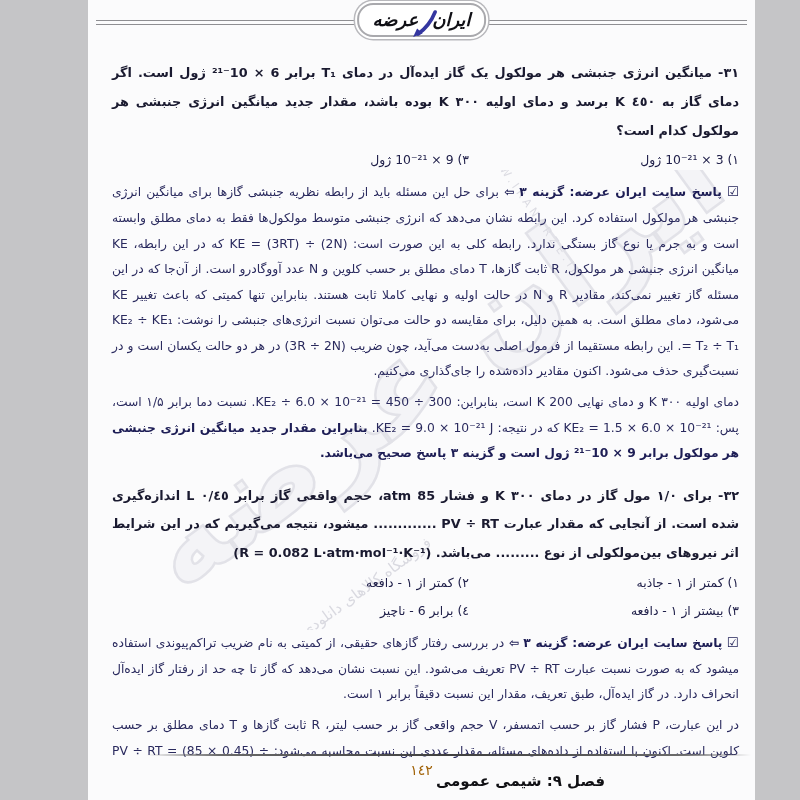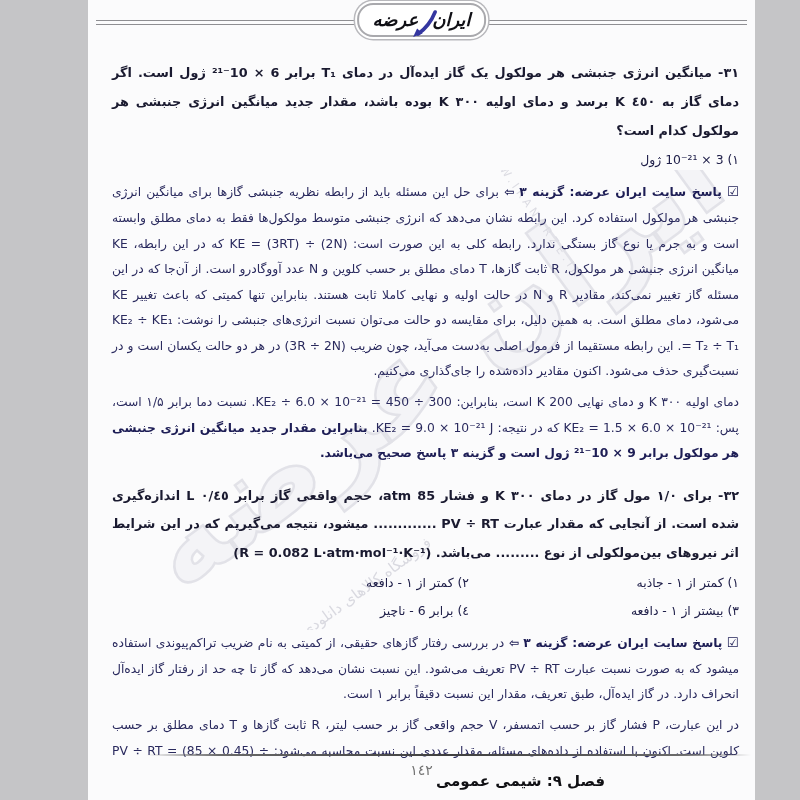--- a/index.html
+++ b/index.html
@@ -61,21 +61,21 @@
   .ans .concl{font-weight:bold;color:#1d1d55;}
   .chk{font-size:13.5px;color:#1d1d55;}
   .opt-arrow{color:#1d1d55;font-weight:bold;}
   
   .footline{
     position:absolute;bottom:44px;left:58px;right:4px;height:2.5px;z-index:3;
     background:linear-gradient(90deg,rgba(90,90,90,0) 0%,#6a6a6a 12%,#3f3f3f 50%,#6a6a6a 88%,rgba(90,90,90,0) 100%);
   }
   .pagenum{
     position:absolute;bottom:22px;left:0;width:100%;text-align:center;z-index:3;
-    font-size:14px;color:#737373;
+    font-size:14px;color:#a16207;
   }
   .chapter{
     position:absolute;bottom:10px;right:150px;z-index:3;
     font-weight:bold;font-size:15px;color:#101014;direction:rtl;
   }
   .footer-mask{position:absolute;bottom:0;left:0;width:100%;height:42px;background:#fbfbfc;z-index:2;}
 </style>
 </head>
 <body>
 
@@ -96,20 +96,21 @@
     <div class="wm-sub">فروشگاه کالاهای دانلودی</div>
     <div class="wm-site">WWW.IRANARZE.IR</div>
   </div>
 
   <div class="content">
 
     <p class="q">۳۱- میانگین انرژی جنبشی هر مولکول یک گاز ایده‌آل در دمای T₁ برابر 6 × 10⁻²¹ ژول است. اگر دمای گاز به ٤٥٠ K برسد و دمای اولیه ۳۰۰ K بوده باشد، مقدار جدید میانگین انرژی جنبشی هر مولکول کدام است؟</p>
 
     <div class="opts">
       <span>۱) 3 × 10⁻²¹ ژول</span>
+      <span>۳) 9 × 10⁻²¹ ژول</span>
     </div>
 
     <p class="ans"><span class="chk">☑</span> <span class="lead">پاسخ سایت ایران عرضه: گزینه ۳</span> <span class="opt-arrow">⇦</span> <span>برای حل این مسئله باید از رابطه نظریه جنبشی گازها برای میانگین انرژی جنبشی هر مولکول استفاده کرد. این رابطه نشان می‌دهد که انرژی جنبشی متوسط مولکول‌ها فقط به دمای مطلق وابسته است و به جرم یا نوع گاز بستگی ندارد. رابطه کلی به این صورت است: KE = (3RT) ÷ (2N) که در این رابطه، KE میانگین انرژی جنبشی هر مولکول، R ثابت گازها، T دمای مطلق بر حسب کلوین و N عدد آووگادرو است. از آن‌جا که در این مسئله گاز تغییر نمی‌کند، مقادیر R و N در حالت اولیه و نهایی کاملا ثابت هستند. بنابراین تنها کمیتی که باعث تغییر KE می‌شود، دمای مطلق است. به همین دلیل، برای مقایسه دو حالت می‌توان نسبت انرژی‌های جنبشی را نوشت: KE₂ ÷ KE₁ = T₂ ÷ T₁. این رابطه مستقیما از فرمول اصلی به‌دست می‌آید، چون ضریب (3R ÷ 2N) در هر دو حالت یکسان است و در نسبت‌گیری حذف می‌شود. اکنون مقادیر داده‌شده را جای‌گذاری می‌کنیم.</span></p>
 
     <p class="ans"><span>دمای اولیه ۳۰۰ K و دمای نهایی 200 K است، بنابراین: KE₂ ÷ 6.0 × 10⁻²¹ = 450 ÷ 300. نسبت دما برابر ۱/۵ است، پس: KE₂ = 1.5 × 6.0 × 10⁻²¹ که در نتیجه: KE₂ = 9.0 × 10⁻²¹ J.</span> <span class="concl">بنابراین مقدار جدید میانگین انرژی جنبشی هر مولکول برابر 9 × 10⁻²¹ ژول است و گزینه ۳ پاسخ صحیح می‌باشد.</span></p>
 
     <p class="q">۳۲- برای ۱/۰ مول گاز در دمای ۳۰۰ K و فشار 85 atm، حجم واقعی گاز برابر ۰/٤٥ L اندازه‌گیری شده است. از آنجایی که مقدار عبارت PV ÷ RT ............. میشود، نتیجه می‌گیریم که در این شرایط اثر نیروهای بین‌مولکولی از نوع ......... می‌باشد. (R = 0.082 L·atm·mol⁻¹·K⁻¹)</p>
 
     <div class="opts">
       <span>۱) کمتر از ۱ - جاذبه</span>

